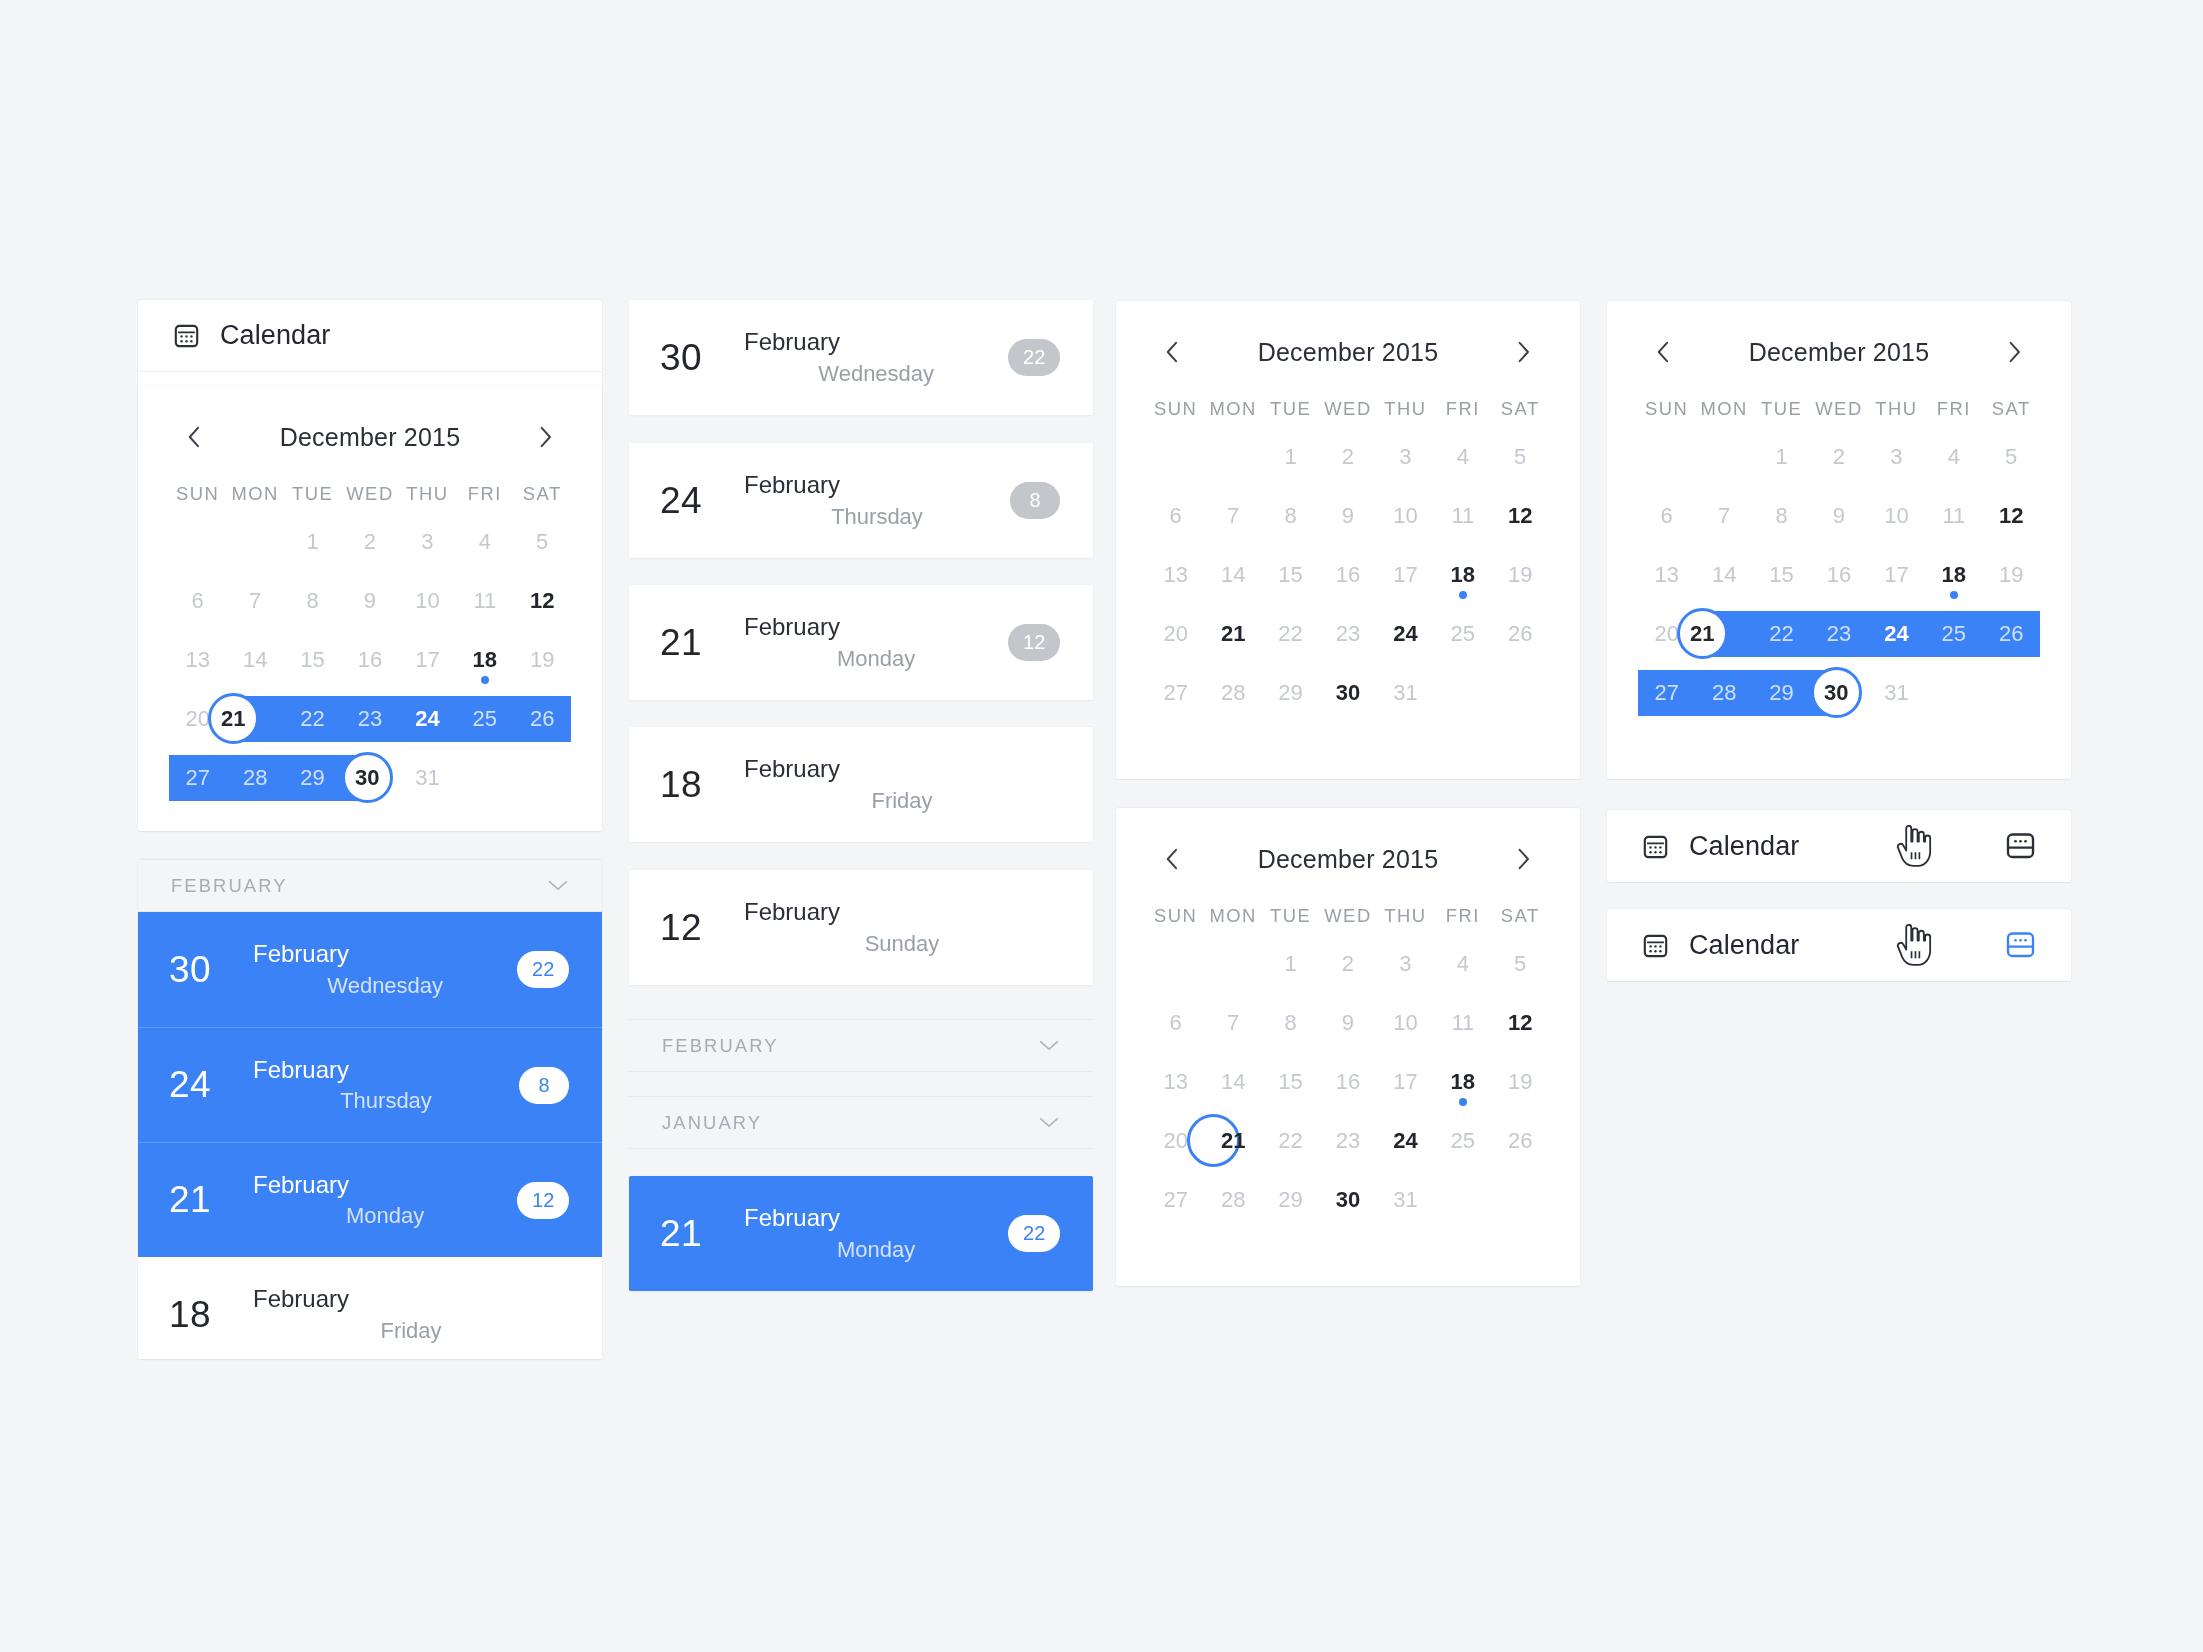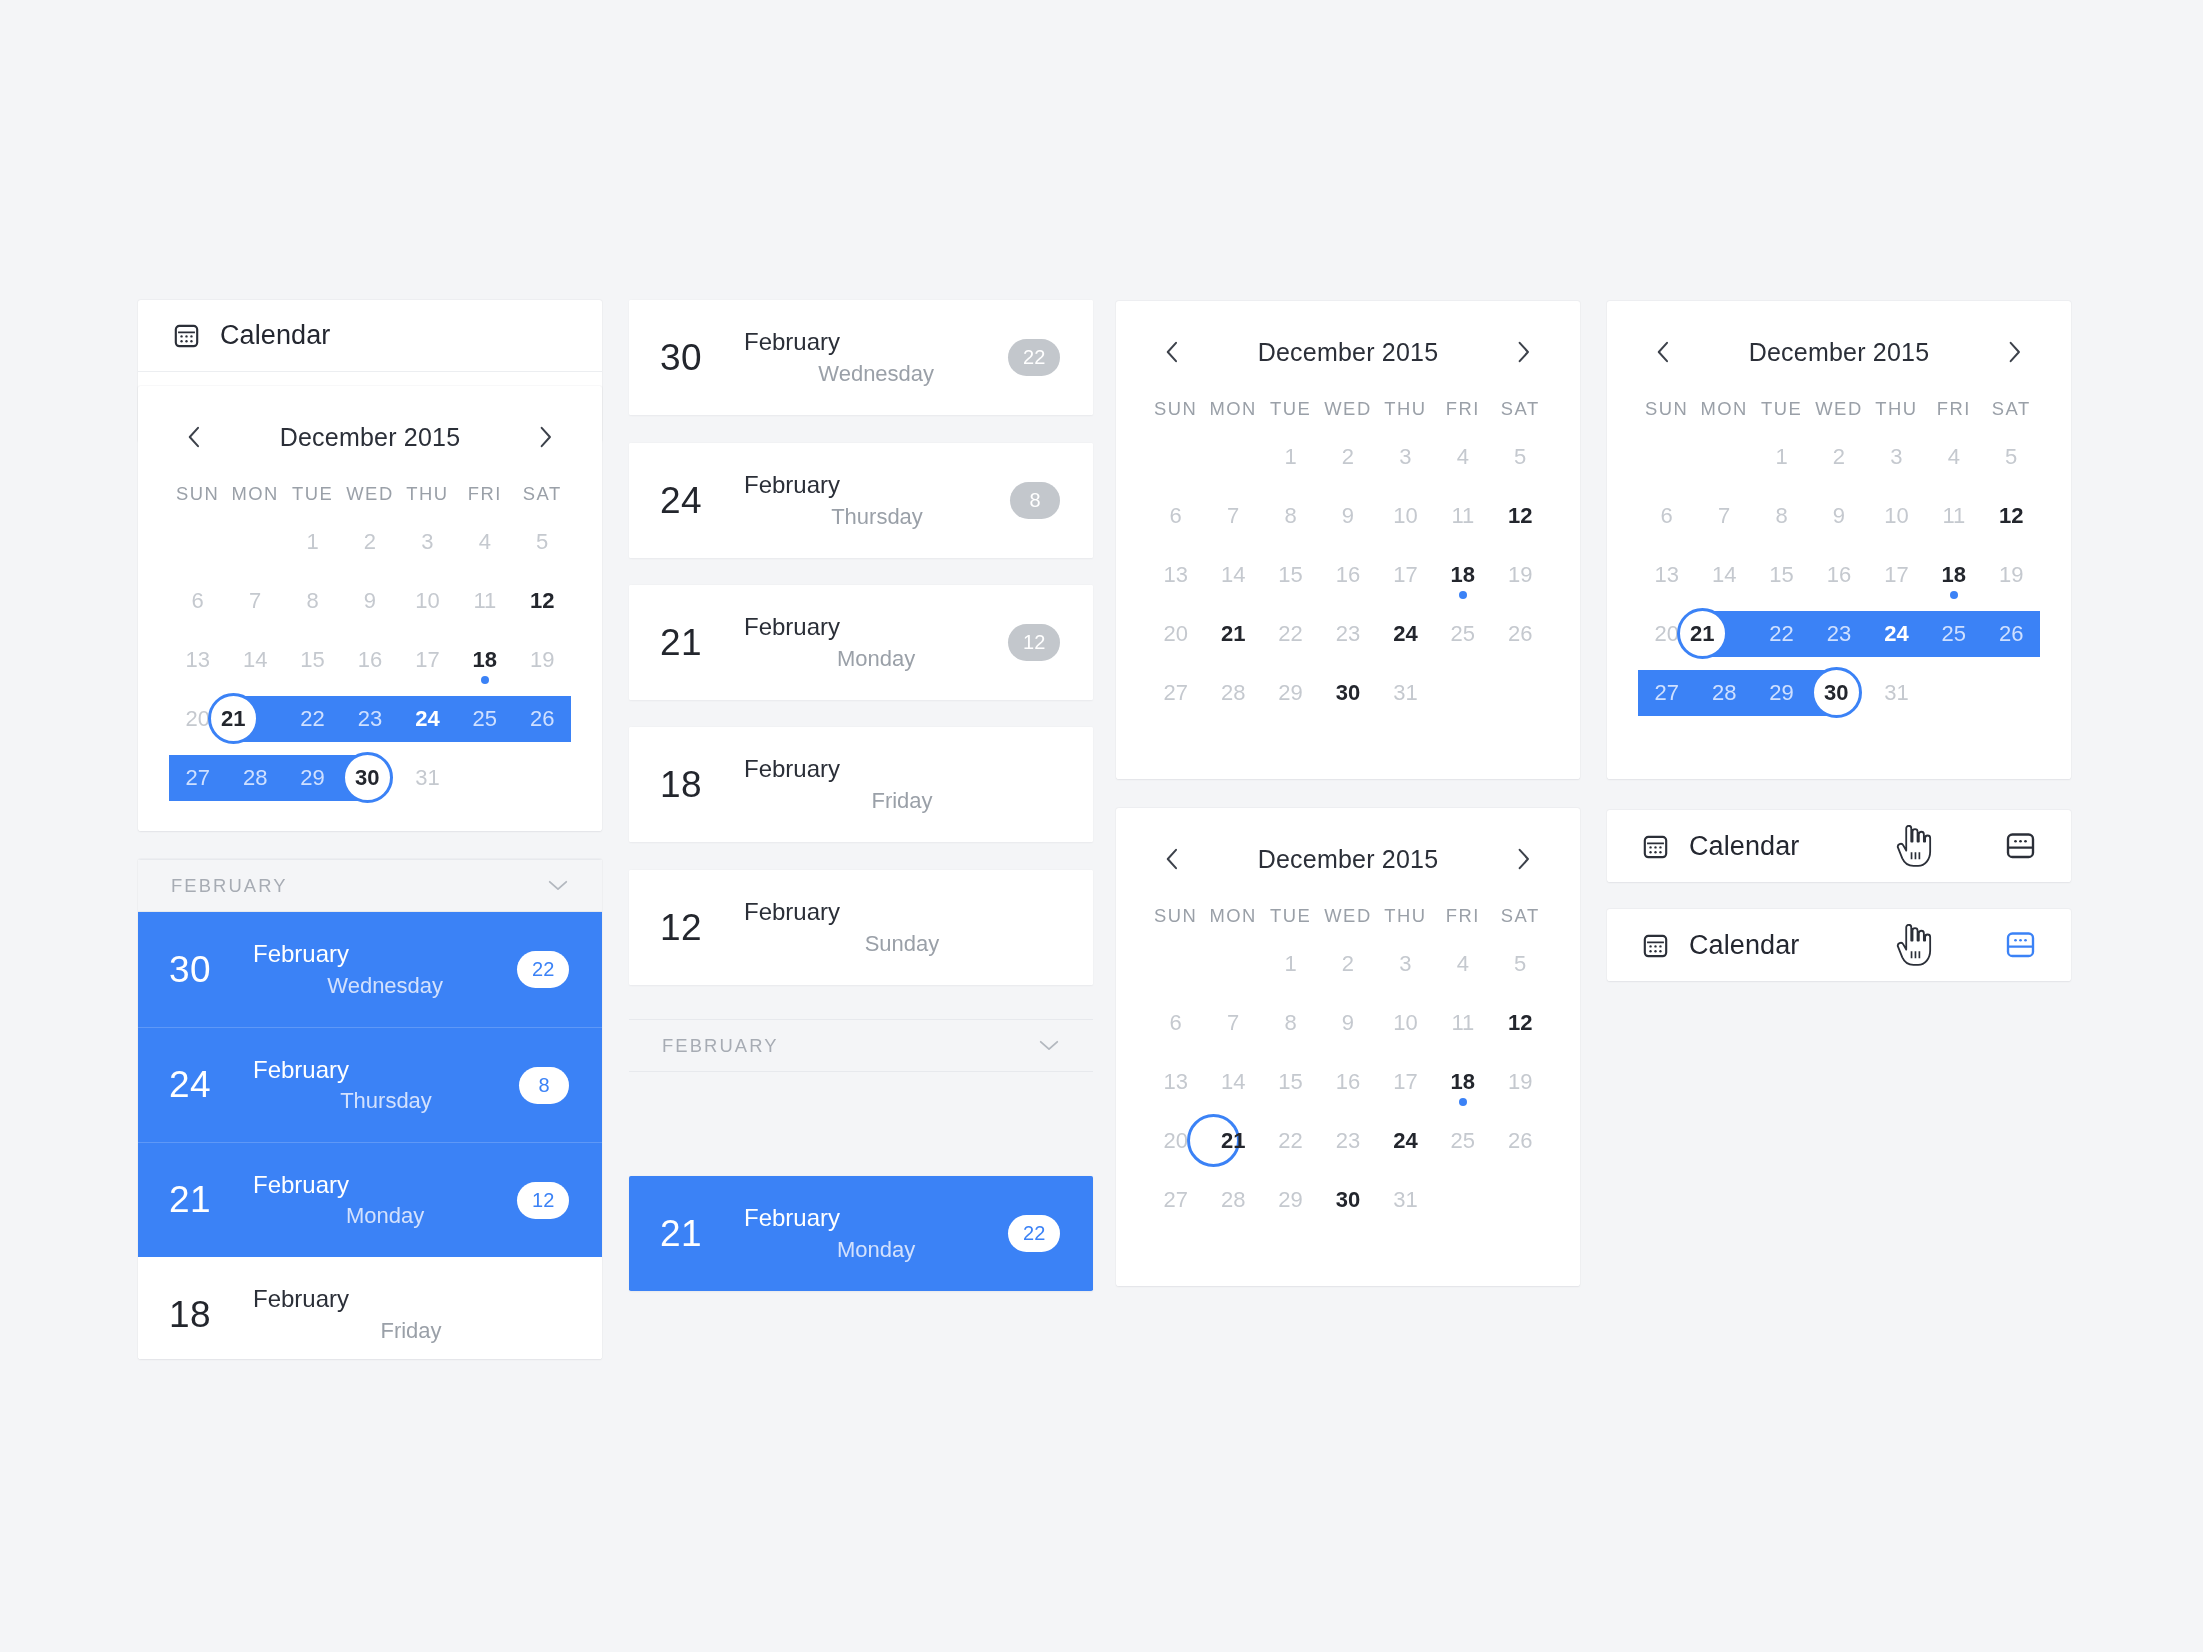--- a/index.html
+++ b/index.html
@@ -384,20 +384,28 @@
 
   <div class="sec-card" style="left:629px; top:1019px; width:464px; height:53px;">
     <span>FEBRUARY</span>
     <span class="chev">
       <svg viewBox="0 0 24 14" fill="none">
           <polyline points="3,3 12,11 21,3" stroke="#b3b8bf" stroke-width="2" stroke-linecap="round" stroke-linejoin="round"></polyline>
         </svg>
     </span>
   </div>
 
+  <div class="sec-card" style="left:629px; top:1096px; width:464px; height:53px;">
+    <span>JANUARY</span>
+    <span class="chev">
+      <svg viewBox="0 0 24 14" fill="none">
+          <polyline points="3,3 12,11 21,3" stroke="#b3b8bf" stroke-width="2" stroke-linecap="round" stroke-linejoin="round"></polyline>
+        </svg>
+    </span>
+  </div>
 
   <div class="row-card" style="left:629px; top:1176px; width:464px; height:115px;">
     <div class="day-row sel">
       <span class="num">21</span>
       <span class="txt">
         <div class="mon">February</div>
         <div class="dow2">Monday</div>
       </span>
       <span class="badge">22</span>
     </div>

